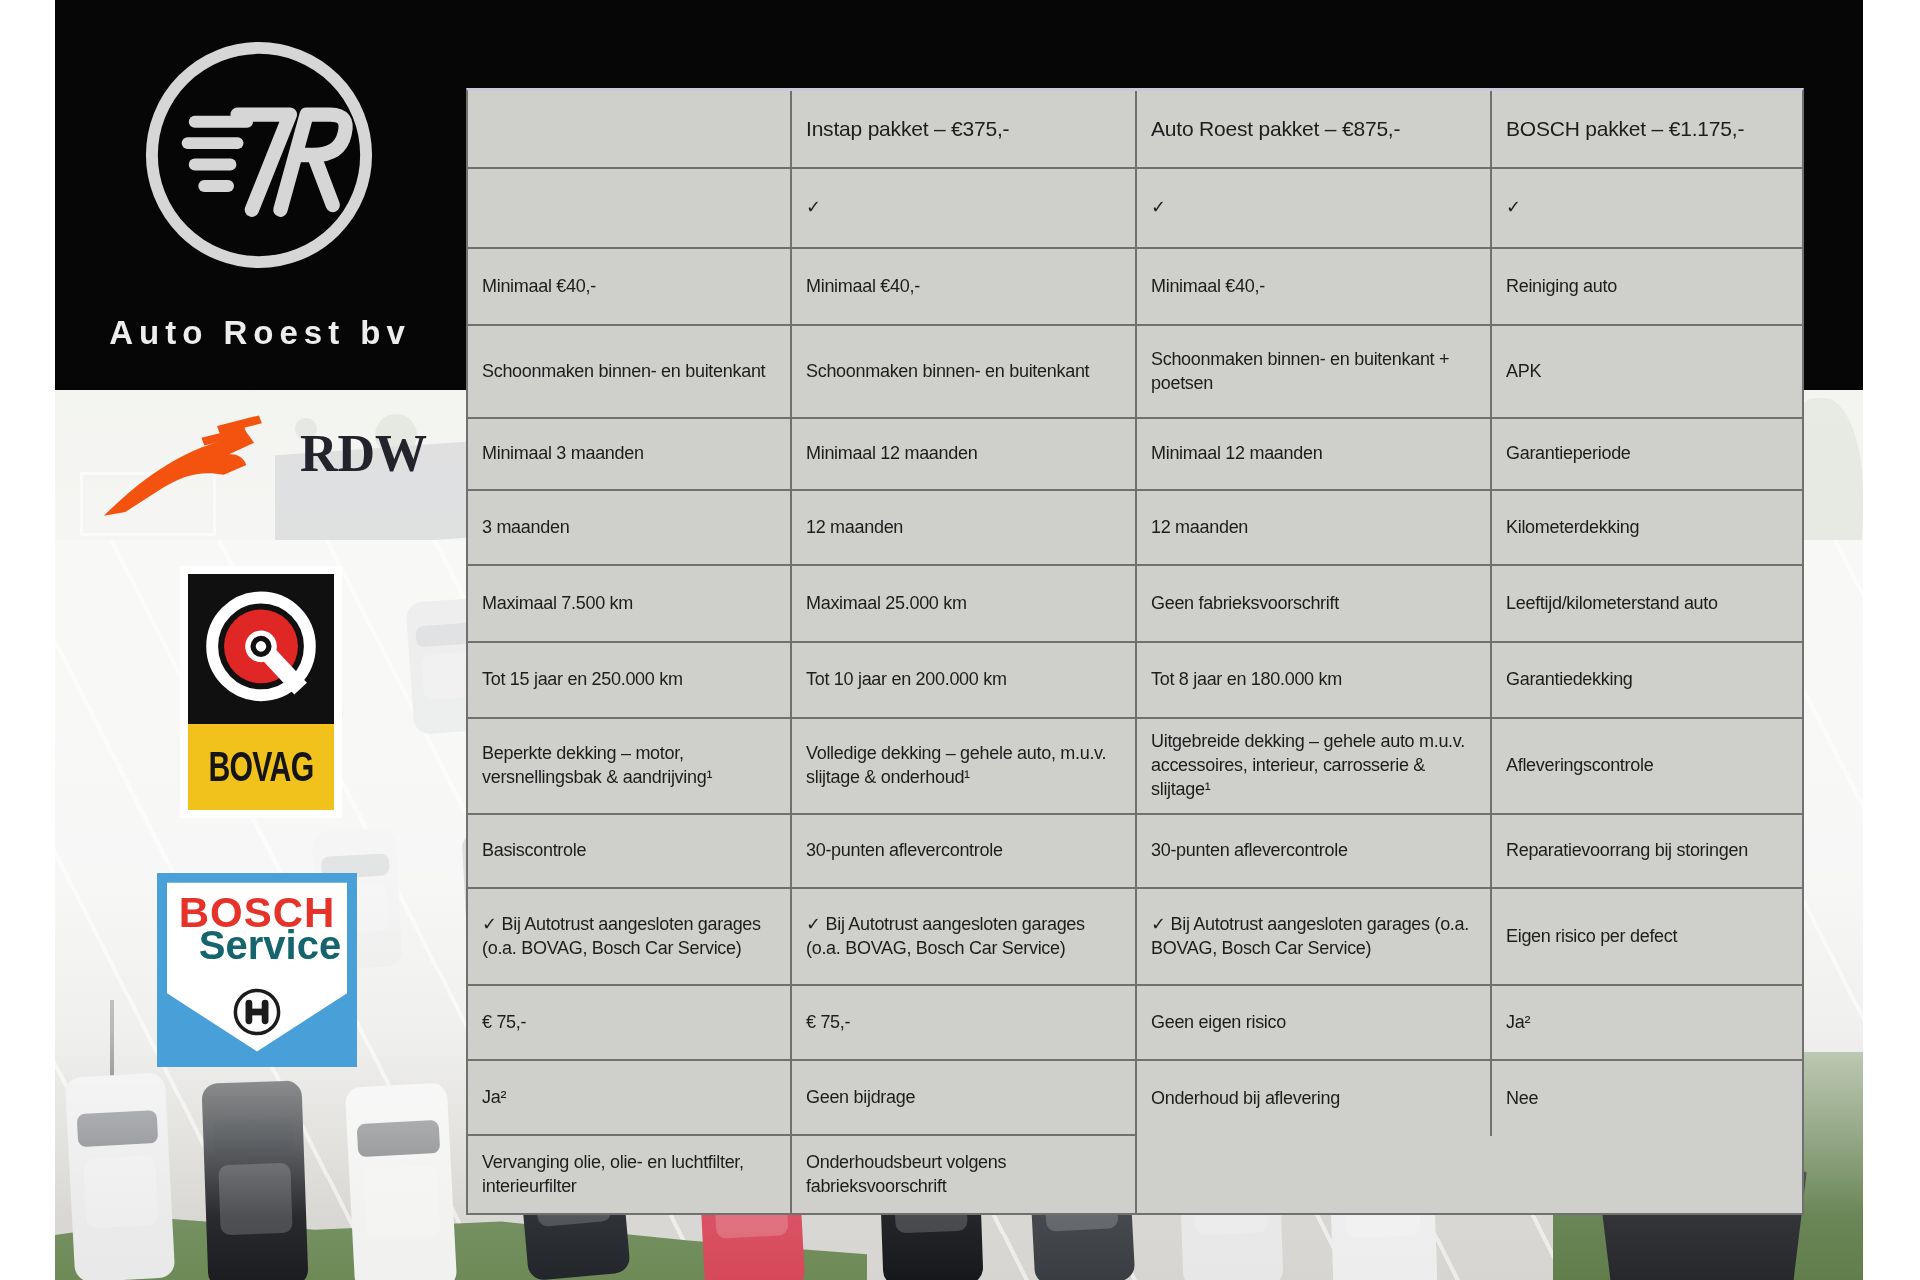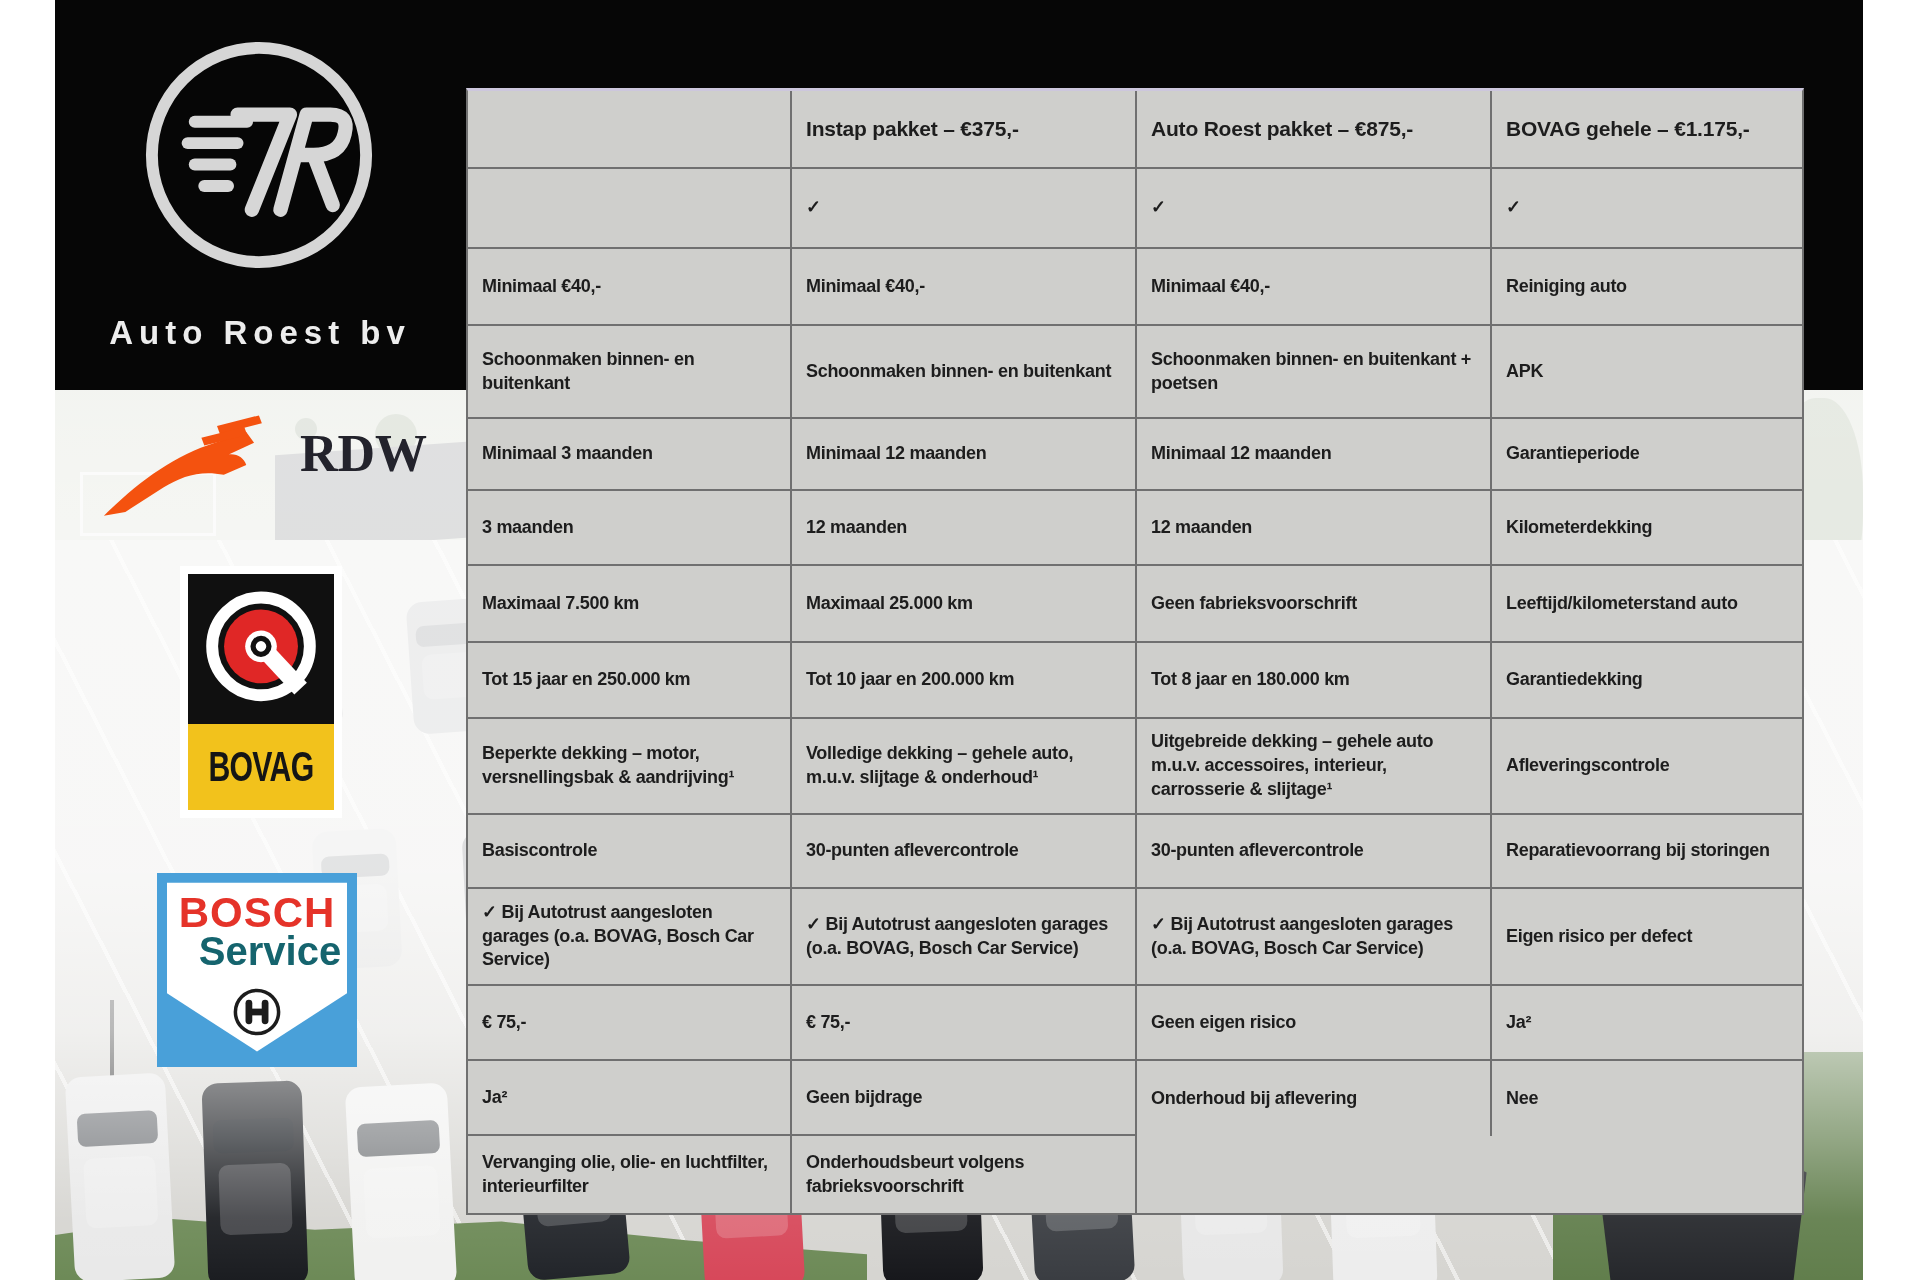--- a/index.html
+++ b/index.html
@@ -69,33 +69,33 @@
     align-items:center;justify-content:center;}
   .bovag-word{font-size:42px;font-weight:bold;color:#151515;letter-spacing:-1px;
     transform:scaleX(.72);transform-origin:center;}
 
   
   .bosch{left:157px;top:873px;width:200px;height:194px;background:#49a0d9;}
   .bosch-shield{position:absolute;left:0;top:0;width:200px;height:194px;background:#ffffff;
     clip-path:polygon(5% 5%,95% 5%,95% 62%,50% 92%,5% 62%);}
   .bosch-word{position:absolute;left:0;top:16px;width:200px;text-align:center;
     font-size:42px;font-weight:bold;color:#e53329;letter-spacing:1px;}
-  .bosch-service{position:absolute;left:0;top:56px;width:226px;text-align:center;
+  .bosch-service{position:absolute;left:0;top:50px;width:226px;text-align:center;
     font-size:40px;font-weight:bold;color:#15646e;}
   .bosch-arm{position:absolute;left:73px;top:112px;width:54px;height:54px;}
 
   
   .pkg-table{left:466px;top:88px;width:1334px;display:grid;
     grid-template-columns:324px 345px 355px 310px;
     grid-template-rows:78px 80px 77px 93px 72px 75px 77px 76px 96px 74px 97px 75px 75px 77px;
     background:#cfcfcc;border:2px solid #707070;border-top:3px solid #cdc7dd;
     box-sizing:content-box;}
   .c{display:flex;align-items:center;box-sizing:border-box;padding:24px 14px;
     border-right:2px solid #707070;border-bottom:2px solid #707070;
-    font-size:18px;font-weight:bold;color:#1d1d1d;line-height:1.32;letter-spacing:-0.3px;}
+    font-size:18px;font-weight:normal;color:#1d1d1d;line-height:1.32;letter-spacing:-0.3px;}
   .c:nth-child(4n){border-right:none;}
   .c.lr{border-bottom:none;}
   .th{font-size:21px;letter-spacing:-0.2px;}
 </style>
 </head>
 <body>
 
 <div class="abs photo">
   <div class="field"></div>
   <div class="treeline"></div>
@@ -190,21 +190,21 @@
     <rect x="11.5" y="11" width="5" height="18" rx="2.5" fill="#1c1c1c"></rect>
     <rect x="23.5" y="11" width="5" height="18" rx="2.5" fill="#1c1c1c"></rect>
     <rect x="14" y="17.5" width="12" height="5" fill="#1c1c1c"></rect>
   </svg>
 </div>
 
 <div class="abs pkg-table">
   <div class="c th"></div>
   <div class="c th">Instap pakket – €375,-</div>
   <div class="c th">Auto Roest pakket – €875,-</div>
-  <div class="c th">BOVAG gehele – €1.175,-</div>
+  <div class="c th">BOSCH pakket – €1.175,-</div>
 
   <div class="c"></div>
   <div class="c">✓</div>
   <div class="c">✓</div>
   <div class="c">✓</div>
 
   <div class="c">Minimaal €40,-</div>
   <div class="c">Minimaal €40,-</div>
   <div class="c">Minimaal €40,-</div>
 

